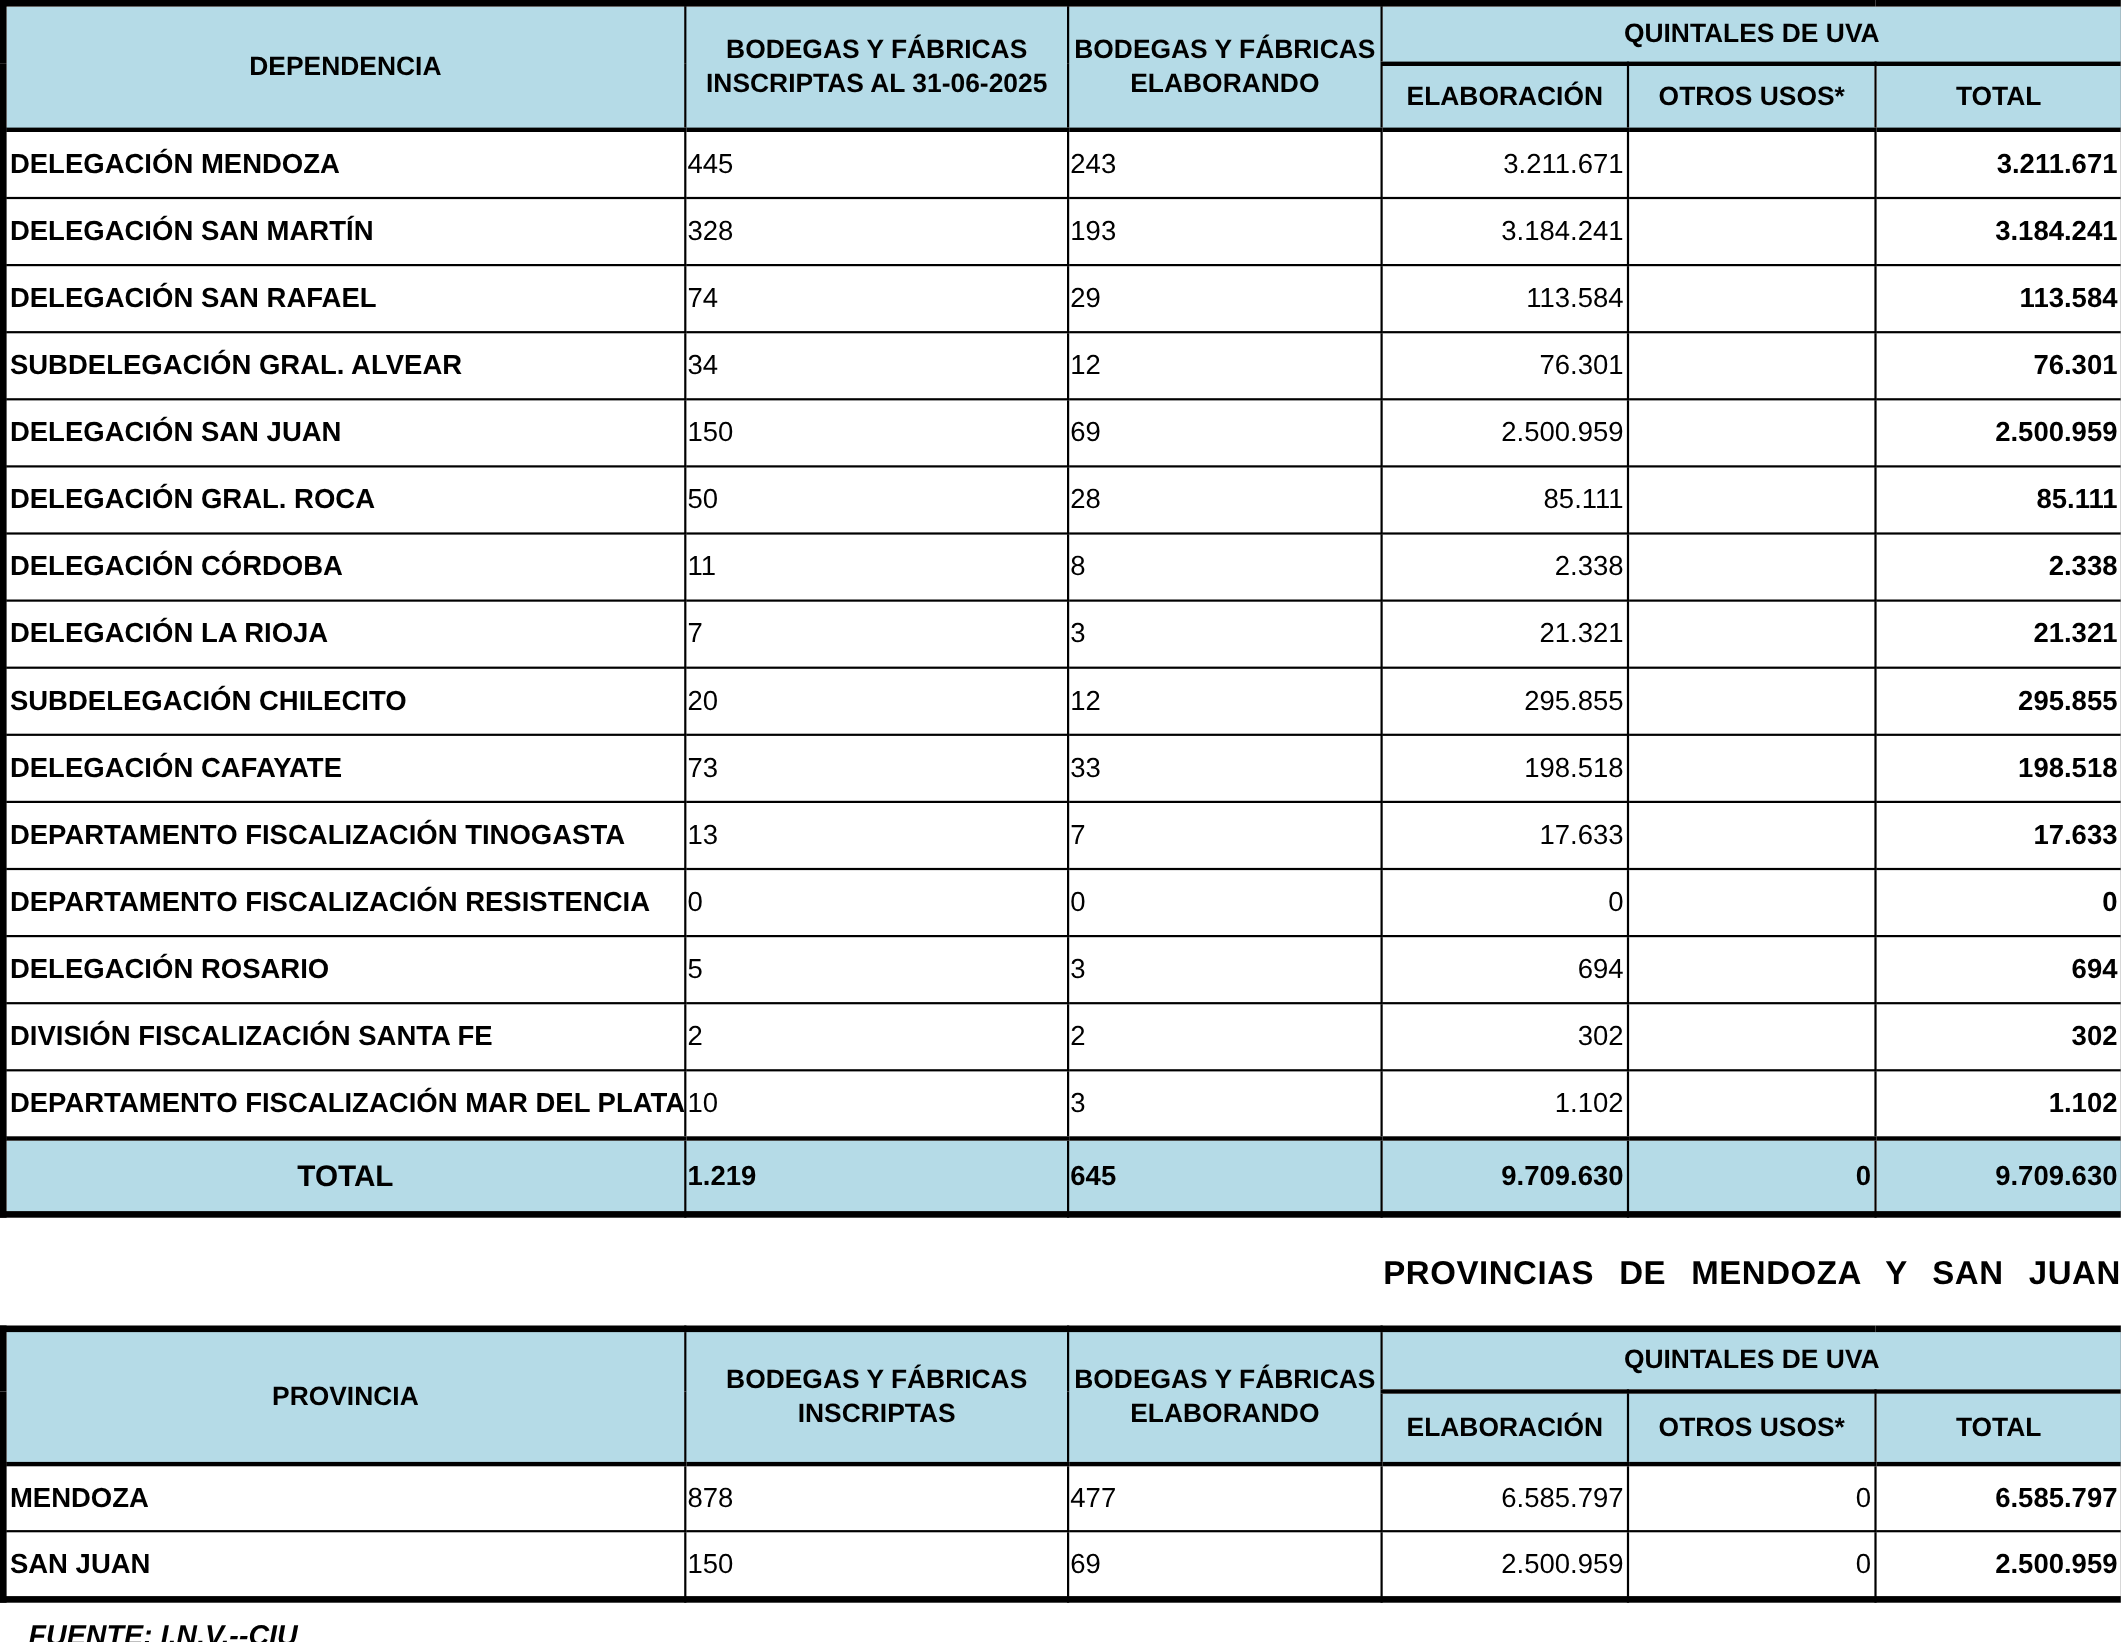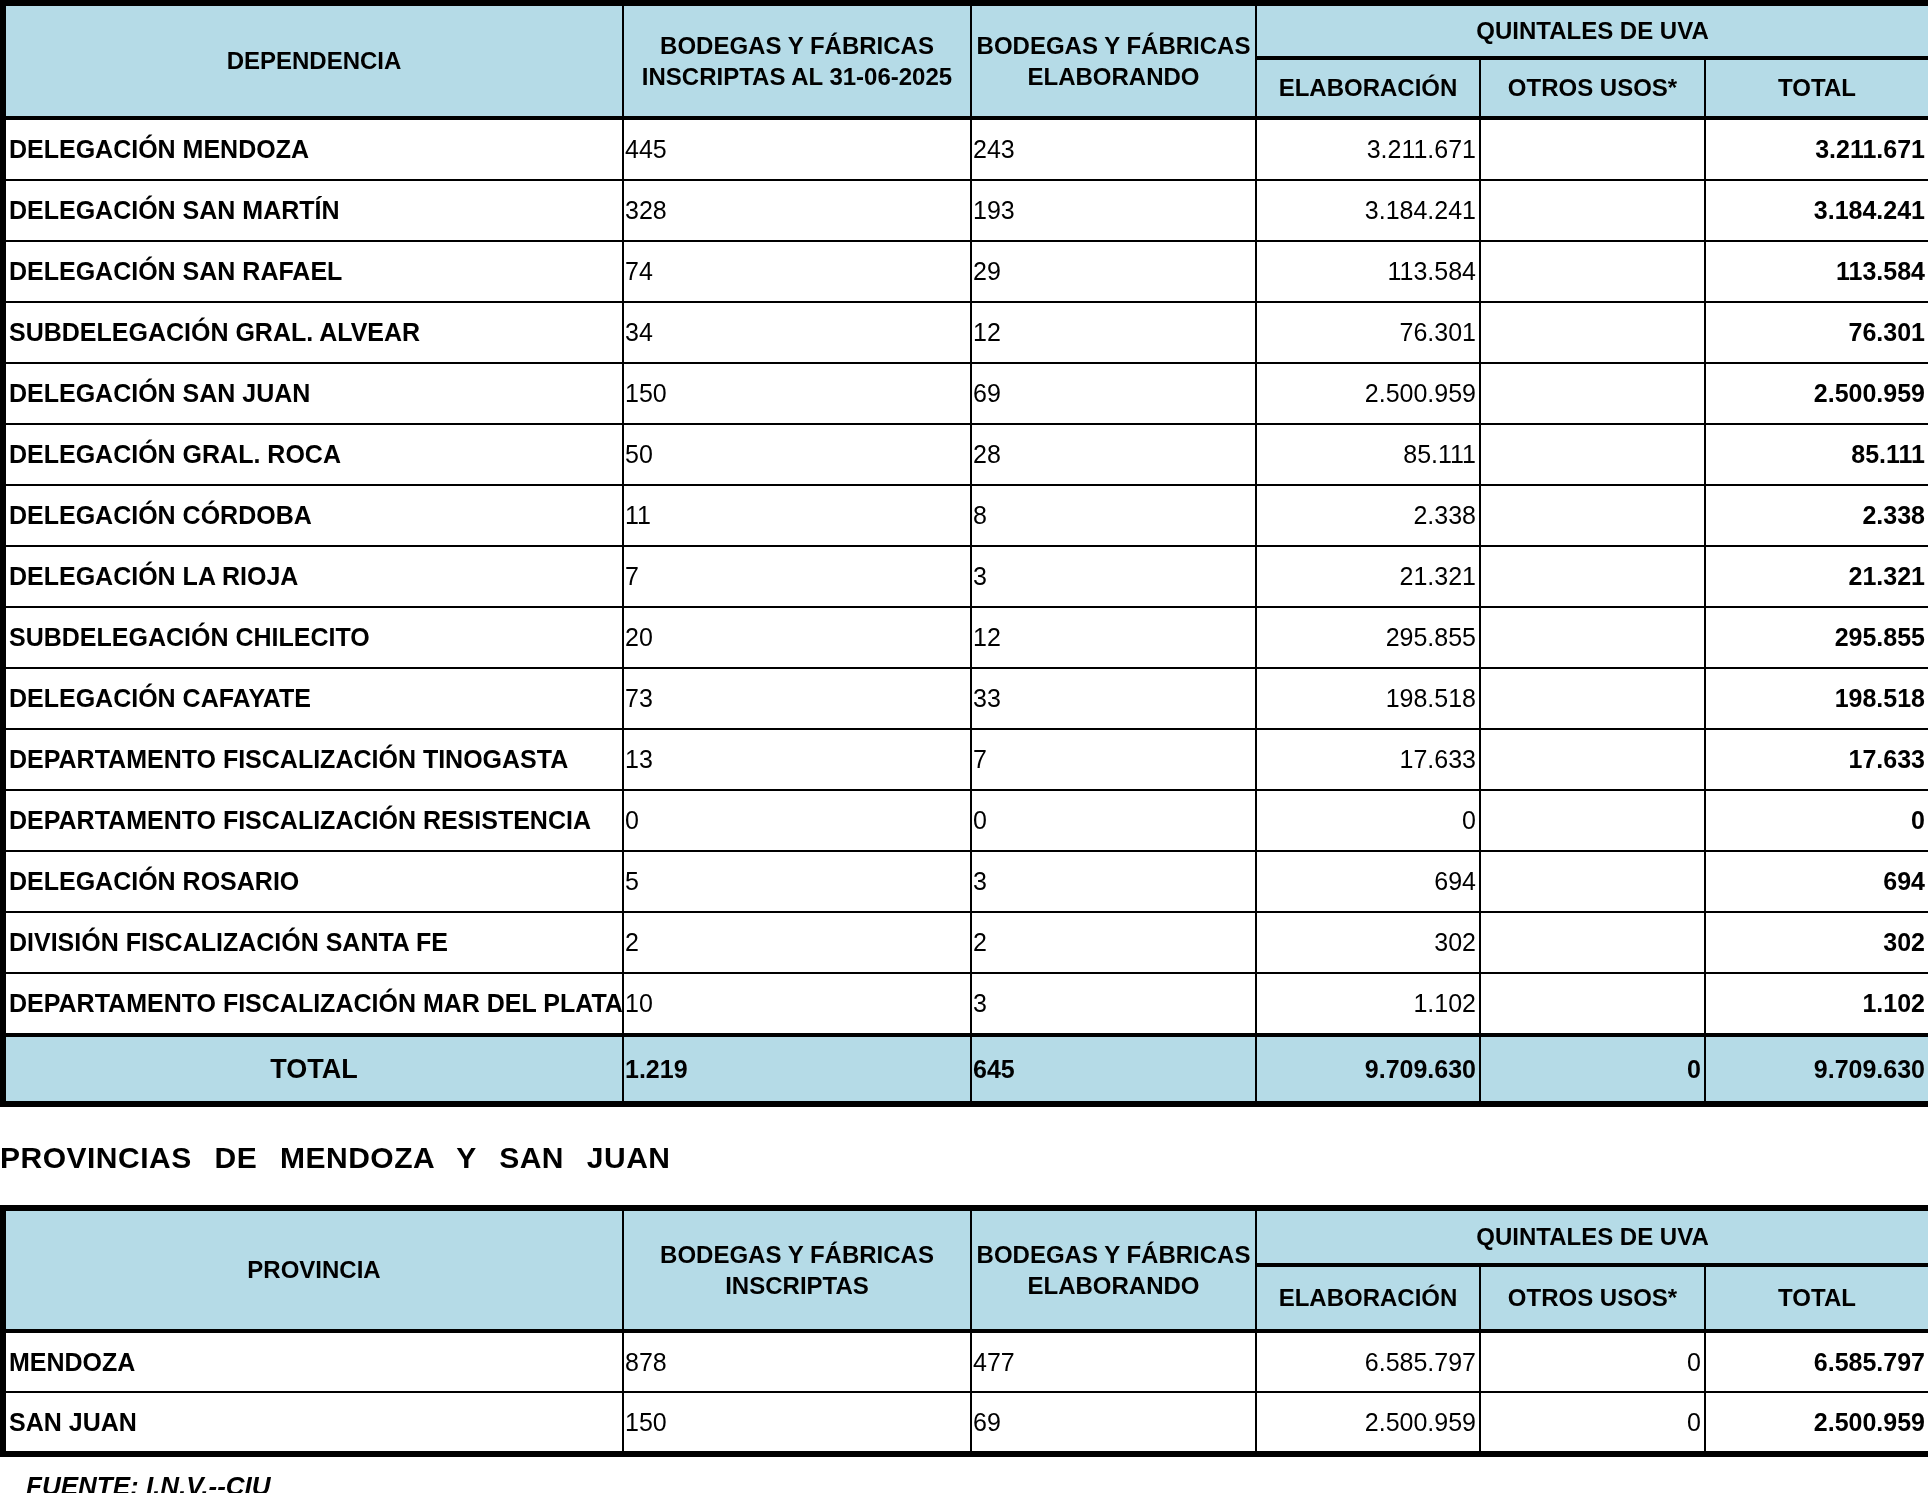--- a/index.html
+++ b/index.html
@@ -59,21 +59,21 @@
     background: #b5dbe7;
     border-top: 4px solid #000;
     font-weight: bold;
     font-size: 25px;
     height: 62px;
     vertical-align: middle;
   }
   .tbl tfoot td.f-label { font-size: 27px; text-align: center; }
 
   .section-title {
-    text-align: left;
+    text-align: right;
     font-weight: bold;
     font-size: 30px;
     word-spacing: 14px;
     letter-spacing: 0.5px;
     margin: 34px 0 30px 0;
   }
 
   
   #table2 thead th.h-group { height: 50px; }
   #table2 thead tr.subrow th { height: 60px; }

